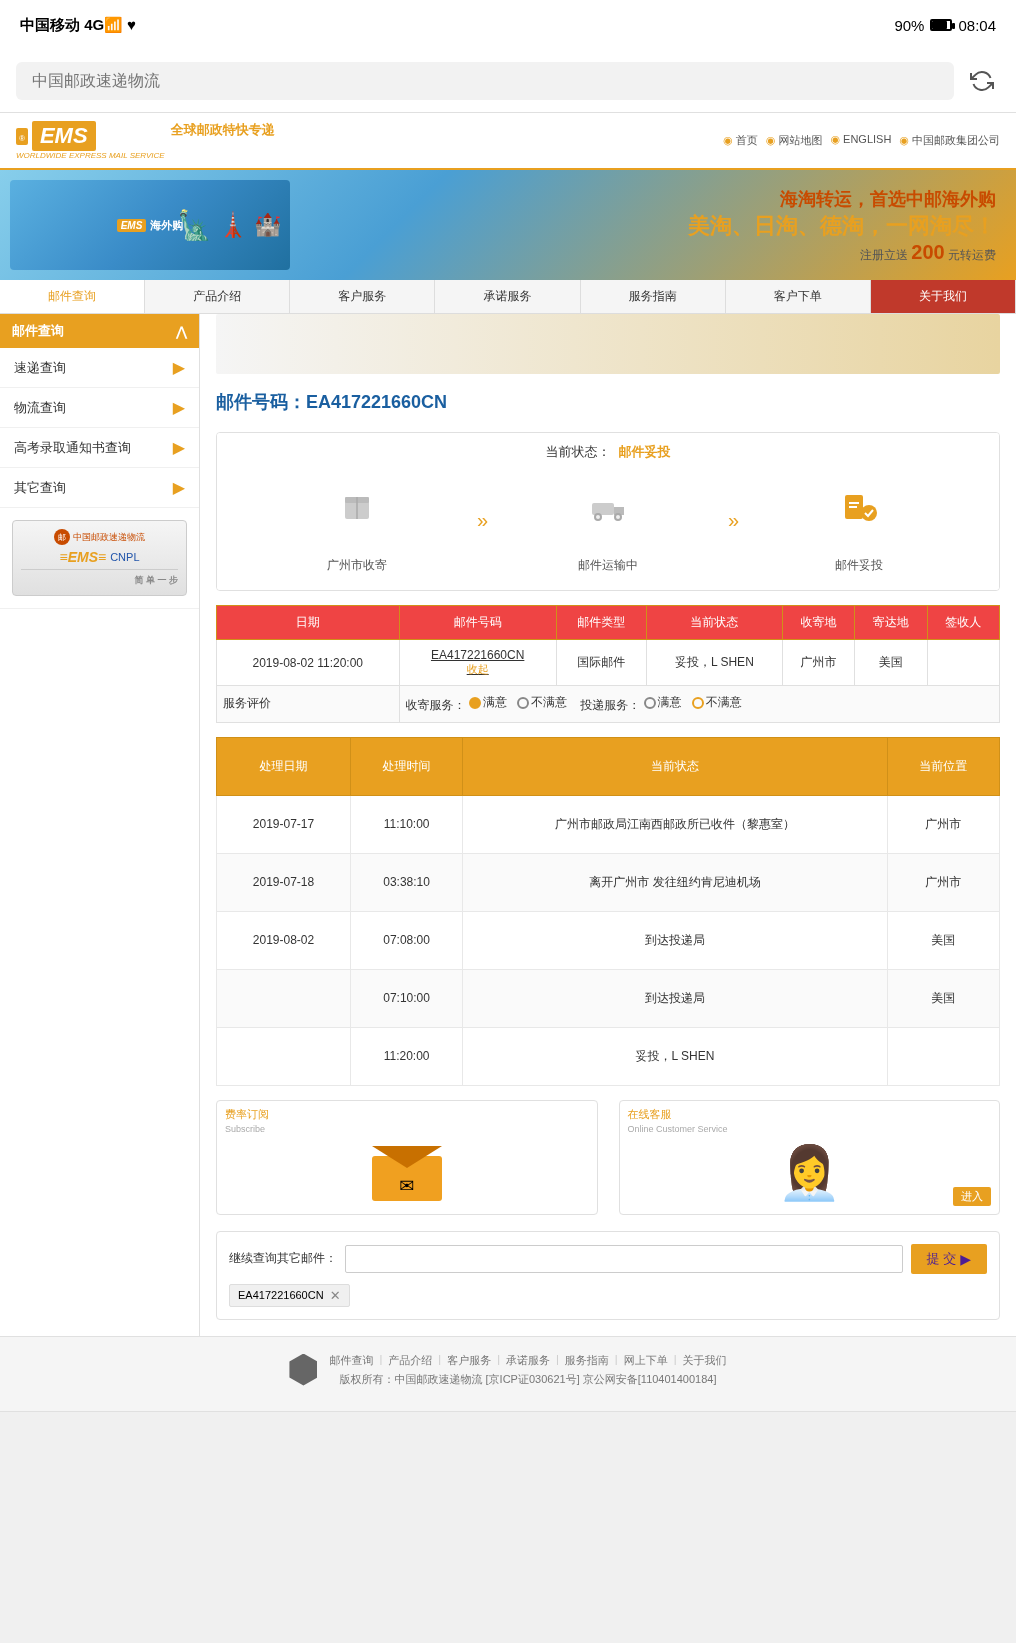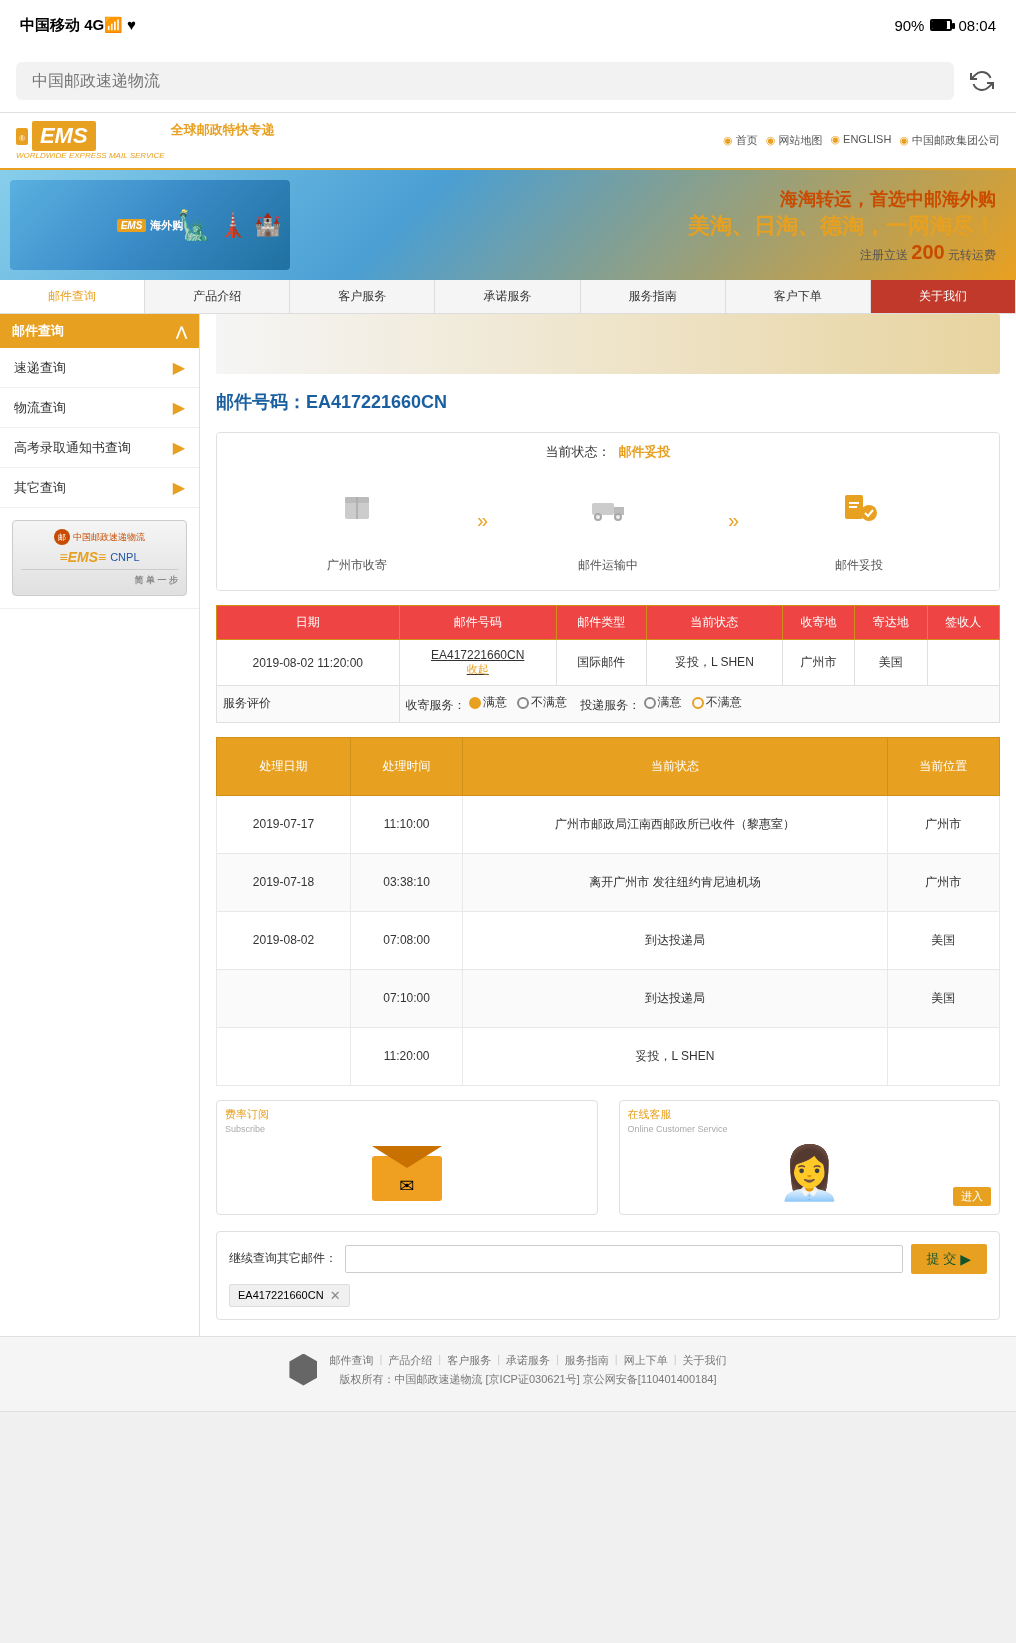--- a/index.html
+++ b/index.html
@@ -476,21 +476,21 @@
     .continue-input {
       flex: 1;
       border: 1px solid #ccc;
       border-radius: 2px;
       padding: 6px 10px;
       font-size: 12px;
       outline: none;
     }
     .submit-btn {
       background: #e8a020;
-      color: #14532d;
+      color: #4c1d95;
       border: none;
       padding: 6px 16px;
       font-size: 13px;
       cursor: pointer;
       border-radius: 2px;
       display: flex;
       align-items: center;
       gap: 4px;
     }
     .tag-item {

